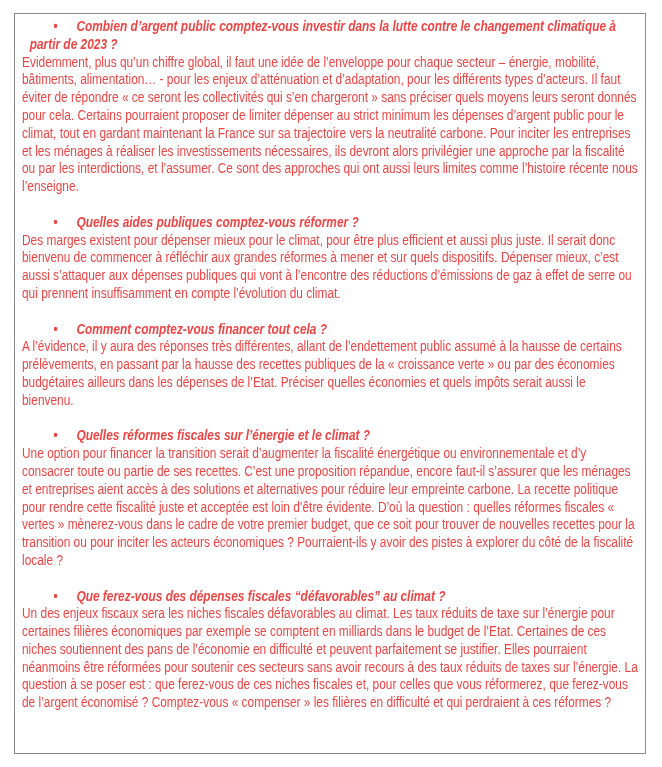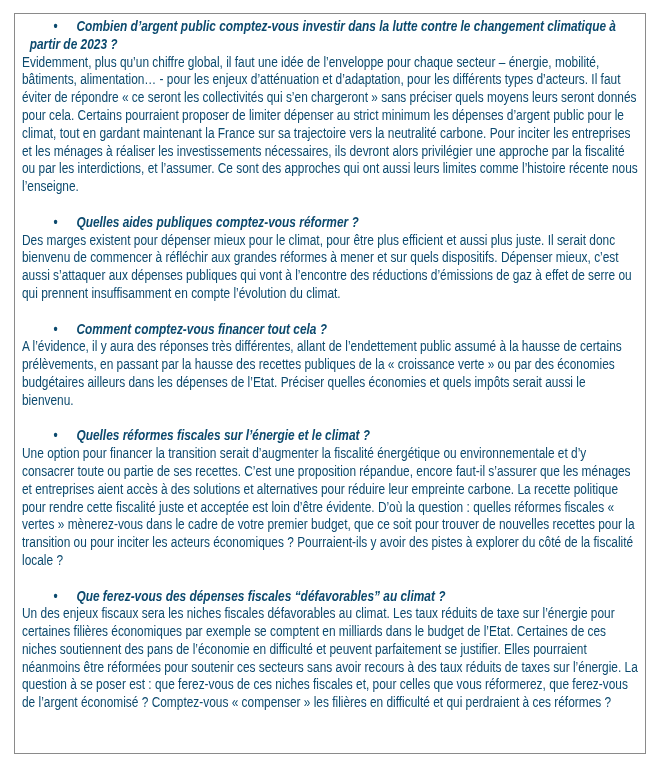--- a/index.html
+++ b/index.html
@@ -6,21 +6,21 @@
     margin: 0;
     padding: 0;
     background: #ffffff;
   }
   .page {
     position: relative;
     width: 662px;
     height: 767px;
     background: #ffffff;
     font-family: "Liberation Sans", sans-serif;
-    color: #0c4a6e;
+    color: #ef4444;
     overflow: hidden;
   }
   .doc-box {
     position: absolute;
     left: 14px;
     top: 13px;
     width: 632px;
     height: 741px;
     box-sizing: border-box;
     border: 1px solid #8a8a8a;

